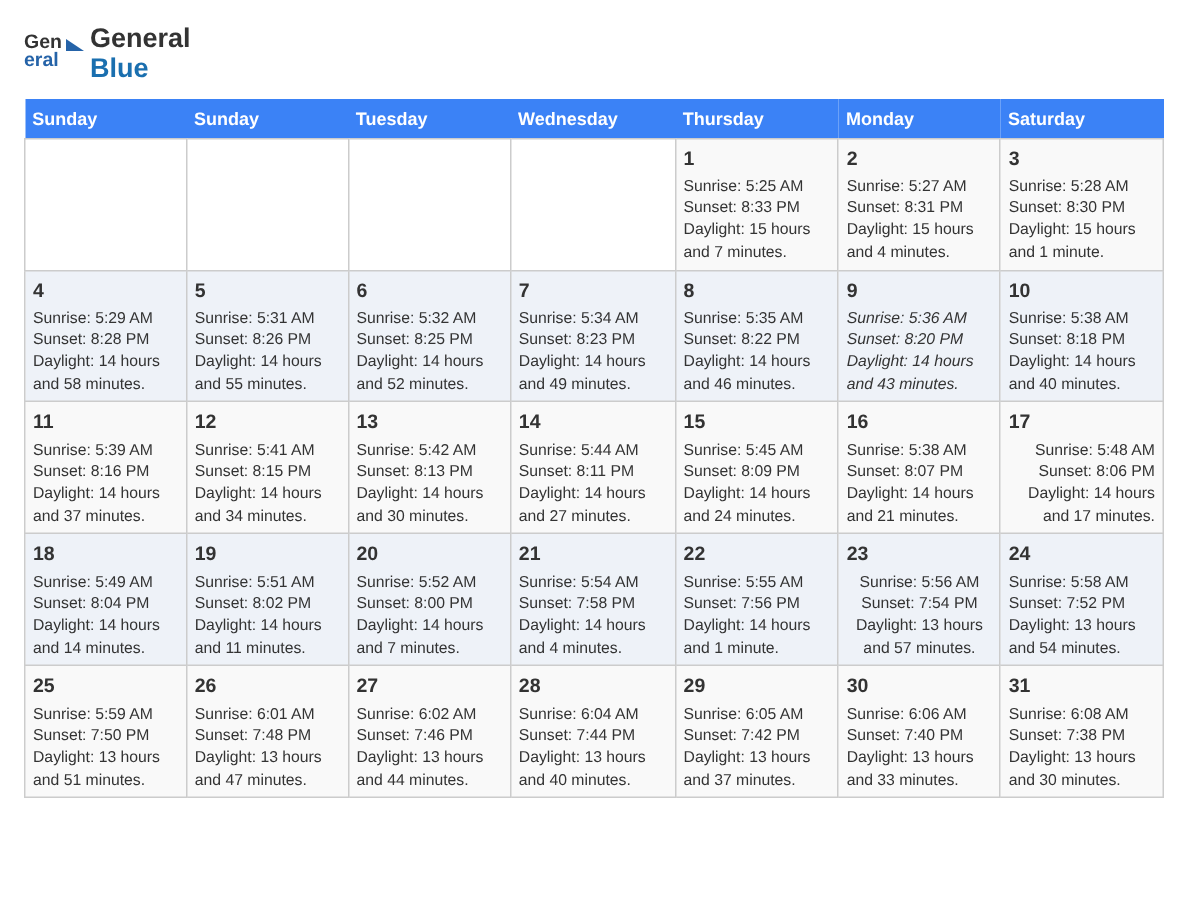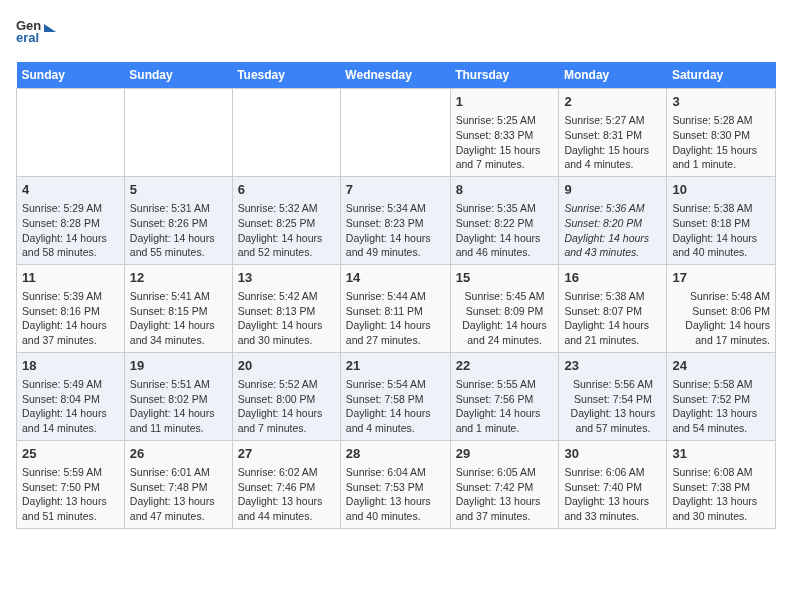--- a/index.html
+++ b/index.html
@@ -89,20 +89,22 @@
 </head>
 <body>
 
 <div class="header-area">
   <div class="logo">
       <svg width="40" height="36" viewBox="0 0 40 36">
         <text x="0" y="14" font-size="13" font-weight="bold" fill="#333">Gen</text>
         <text x="0" y="26" font-size="13" font-weight="bold" fill="#2563a8">eral</text>
         <polygon points="28,8 40,16 28,16" fill="#2563a8"></polygon>
       </svg>
+      <div style="line-height: 1.1;"><span class="logo-text-general">General</span><span class="logo-text-blue" style="display: block;">
+Blue</span></div>
     </div>
   <div class="title-area">
     <div class="main-title"></div>
     <div class="subtitle"></div>
   </div>
 </div>
 
 <table>
   <thead>
     <tr>
@@ -204,21 +206,21 @@
 Daylight: 14 hours and 30 minutes.</div>
         </td>
         <td>
           <span class="day-number">14</span>
           <div class="cell-content" style="white-space: pre-line;">Sunrise: 5:44 AM
 Sunset: 8:11 PM
 Daylight: 14 hours and 27 minutes.</div>
         </td>
         <td>
           <span class="day-number">15</span>
-          <div class="cell-content" style="white-space: pre-line; text-align: center;">Sunrise: 5:45 AM
+          <div class="cell-content" style="white-space: pre-line;">Sunrise: 5:45 AM
 Sunset: 8:09 PM
 Daylight: 14 hours and 24 minutes.</div>
         </td>
         <td>
           <span class="day-number">16</span>
           <div class="cell-content" style="white-space: pre-line;">Sunrise: 5:38 AM
 Sunset: 8:07 PM
 Daylight: 14 hours and 21 minutes.</div>
         </td>
         <td>
@@ -287,21 +289,21 @@
         </td>
         <td>
           <span class="day-number">27</span>
           <div class="cell-content" style="white-space: pre-line;">Sunrise: 6:02 AM
 Sunset: 7:46 PM
 Daylight: 13 hours and 44 minutes.</div>
         </td>
         <td>
           <span class="day-number">28</span>
           <div class="cell-content" style="white-space: pre-line;">Sunrise: 6:04 AM
-Sunset: 7:53 PM
+Sunset: 7:44 PM
 Daylight: 13 hours and 40 minutes.</div>
         </td>
         <td>
           <span class="day-number">29</span>
           <div class="cell-content" style="white-space: pre-line;">Sunrise: 6:05 AM
 Sunset: 7:42 PM
 Daylight: 13 hours and 37 minutes.</div>
         </td>
         <td>
           <span class="day-number">30</span>

